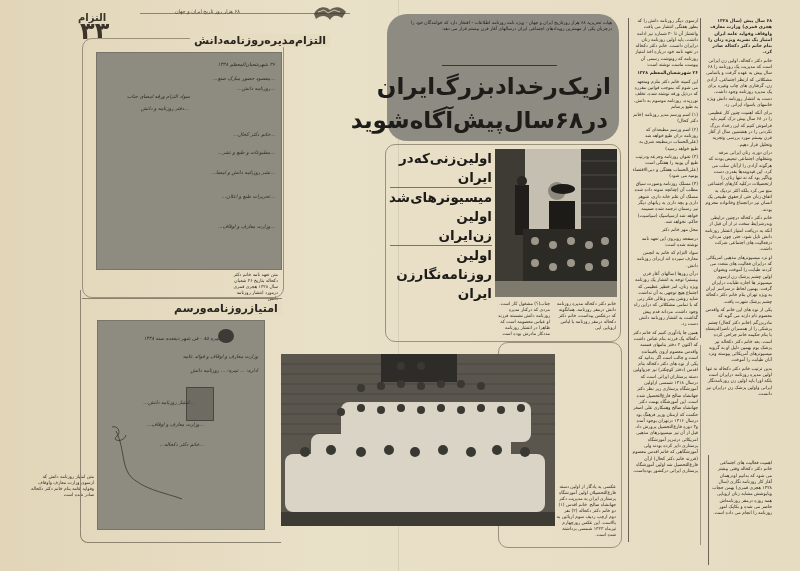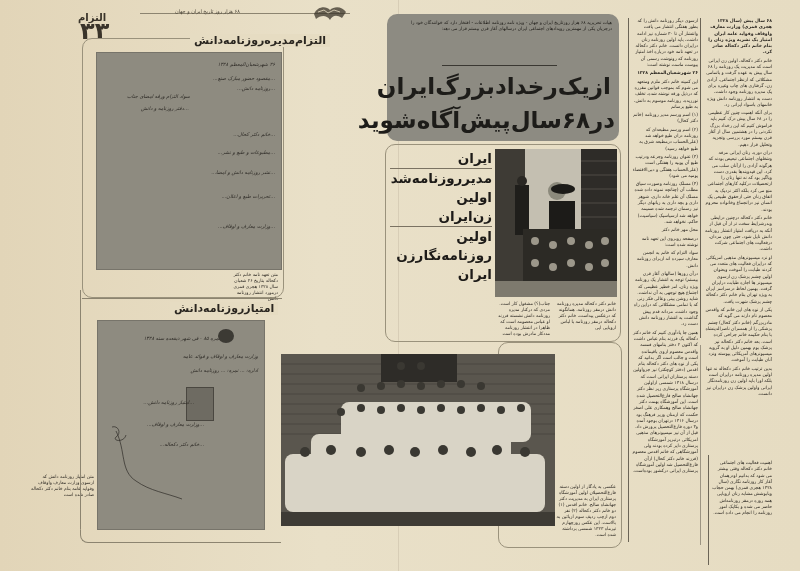--- a/index.html
+++ b/index.html
@@ -18,25 +18,25 @@
   .supp-label { left:78px; top:12px; font-size:10px; font-weight:bold; color:#3a342a; }
   .supp-num { left:80px; top:22px; font-size:24px; font-weight:bold; color:#3a342a; line-height:18px; }
 
   .panel { border:1px solid #9a927c; border-radius:10px; }
   .doc-panel-top { left:82px; top:38px; width:200px; height:258px; }
   .section-title { font-size:11px; font-weight:bold; color:#2a2620; background:#e6dcc2; padding:0 4px; }
   .doc-img { background:#8e8b80; border:1px solid #77746a; }
   .hand { font-family:"DejaVu Serif", serif; font-style:italic; font-size:5px; color:#2e2b26; white-space:nowrap; }
   .caption { font-size:4.5px; line-height:6px; color:#2e2a24; }
 
-  .lead-box { left:387px; top:14px; width:232px; height:127px; background:#8d8b82; border-radius:10px; }
+  .lead-box { left:387px; top:14px; width:232px; height:127px; background:#8d8b82; border-radius:20px; }
   .lead-intro { left:20px; top:6px; width:205px; font-size:4.5px; line-height:6px; color:#1f1d19; }
   .lead-rule { left:55px; top:51px; width:115px; height:1px; background:#3a3832; }
   .lead-h1 { left:6px; top:58px; width:218px; font-size:23px; font-weight:bold; color:#1d1c19; line-height:28px; white-space:nowrap; }
-  .lead-h2 { left:10px; top:92px; width:218px; font-size:23px; font-weight:bold; color:#1d1c19; line-height:28px; white-space:nowrap; }
+  .lead-h2 { left:3px; top:92px; width:218px; font-size:23px; font-weight:bold; color:#1d1c19; line-height:28px; white-space:nowrap; }
 
   .story-box { left:385px; top:144px; width:234px; height:196px; }
   .headline-stack { left:4px; top:4px; width:102px; }
   .hl { font-size:13.5px; font-weight:bold; color:#1d1b18; line-height:19px; white-space:nowrap; }
   .hl-rule { height:1px; background:#7a7262; }
   .photo1 { left:109px; top:4px; width:122px; height:148px; background:#4d4a44; overflow:hidden; }
 
   .group-photo { left:281px; top:354px; width:274px; height:172px; background:#555249; overflow:hidden; }
   .group-box { left:498px; top:342px; width:122px; height:204px; }
 
@@ -73,21 +73,21 @@
     <div class="abs hand rtl" style="left:44px;top:52px;">...دفتر روزنامه و دانش</div>
     <div class="abs hand rtl" style="right:6px;top:78px;">...خانم دکتر کحال...</div>
     <div class="abs hand rtl" style="right:6px;top:96px;">...مطبوعات و طبع و نشر...</div>
     <div class="abs hand rtl" style="right:6px;top:116px;">...نشر روزنامه دانش و امضا...</div>
     <div class="abs hand rtl" style="right:6px;top:140px;">...تحریرات طبع و اعلان...</div>
     <div class="abs hand rtl" style="right:6px;top:170px;">...وزارت معارف و اوقاف...</div>
   </div>
   <div class="abs caption rtl" style="left:226px;top:272px;width:52px;">متن تعهد نامه خانم دکتر دکحاله بتاریخ ۲۶ شعبان سال ۱۳۲۸ هجری قمری درمورد انتشار روزنامه دانش</div>
   <div class="abs" style="left:82px;top:298px;width:200px;height:1px;background:#8c8470;"></div>
 
-  <div class="abs section-title rtl" style="left:170px;top:302px;">امتیازروزنامه‌دانش</div>
+  <div class="abs section-title rtl" style="left:170px;top:302px;">امتیازروزنامه‌ورسم</div>
   <div class="abs doc-img" style="left:97px;top:320px;width:166px;height:208px;">
     <div class="abs hand rtl" style="right:44px;top:14px;">نمره ۸۵ - فی شهر ذیقعده سنه ۱۳۲۸</div>
     <div class="abs" style="right:30px;top:8px;width:16px;height:14px;border-radius:50%;background:#3c3a34;"></div>
     <div class="abs hand rtl" style="right:6px;top:32px;">وزارت معارف و اوقاف و فوائد عامه</div>
     <div class="abs hand rtl" style="right:6px;top:46px;">اداره: ... نمره: ... روزنامه دانش</div>
     <div class="abs" style="left:88px;top:66px;width:26px;height:32px;border:1px solid #4a4740;background:#6e6b62;"></div>
     <div class="abs hand rtl" style="right:70px;top:78px;">...امتیاز روزنامه دانش...</div>
     <div class="abs hand rtl" style="right:60px;top:100px;">...وزارت معارف و اوقاف...</div>
     <div class="abs hand rtl" style="right:60px;top:120px;">...خانم دکتر دکحاله...</div>
     <svg class="abs" style="left:8px;top:100px;" width="80" height="80" viewBox="0 0 80 80">
@@ -101,23 +101,24 @@
 
   <div class="abs lead-box">
     <div class="abs lead-intro rtl">هیات تحریریه ۶۸ هزار روزتاریخ ایران و جهان - ویژه نامه روزنامه اطلاعات - افتخار دارد که خوانندگان خود را درجریان یکی از مهمترین رویدادهای اجتماعی ایران درسالهای آغاز قرن بیستم قرار می دهد:</div>
     <div class="abs lead-rule"></div>
     <div class="abs lead-h1 rtl">ازیک‌رخدادبزرگ‌ایران</div>
     <div class="abs lead-h2 rtl">در۶۸سال‌پیش‌آگاه‌شوید</div>
   </div>
 
   <div class="abs panel story-box">
     <div class="abs headline-stack rtl">
+      <div class="hl">اولین‌زنی‌که‌در</div>
       <div class="hl">ایران</div>
       <div class="hl-rule"></div>
-      <div class="hl">مدیرروزنامه‌شد</div>
+      <div class="hl">میسیونرهای‌شد</div>
       <div class="hl">اولین</div>
       <div class="hl">زن‌ایران</div>
       <div class="hl-rule"></div>
       <div class="hl">اولین</div>
       <div class="hl">روزنامه‌نگارزن</div>
       <div class="hl">ایران</div>
     </div>
     <div class="abs photo1">
       <svg width="122" height="148" viewBox="0 0 122 148">
         <rect x="0" y="0" width="122" height="148" fill="#6a665c"></rect>

